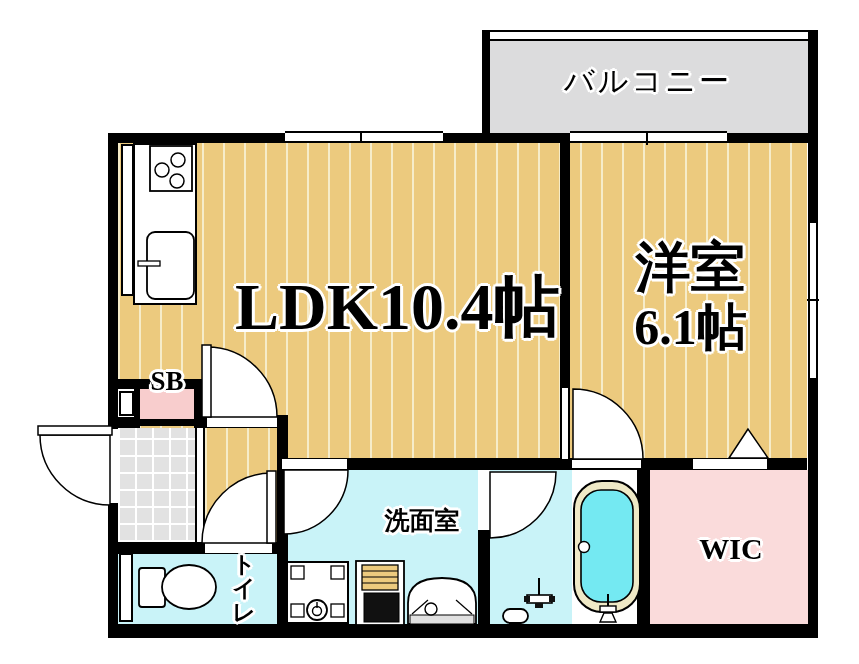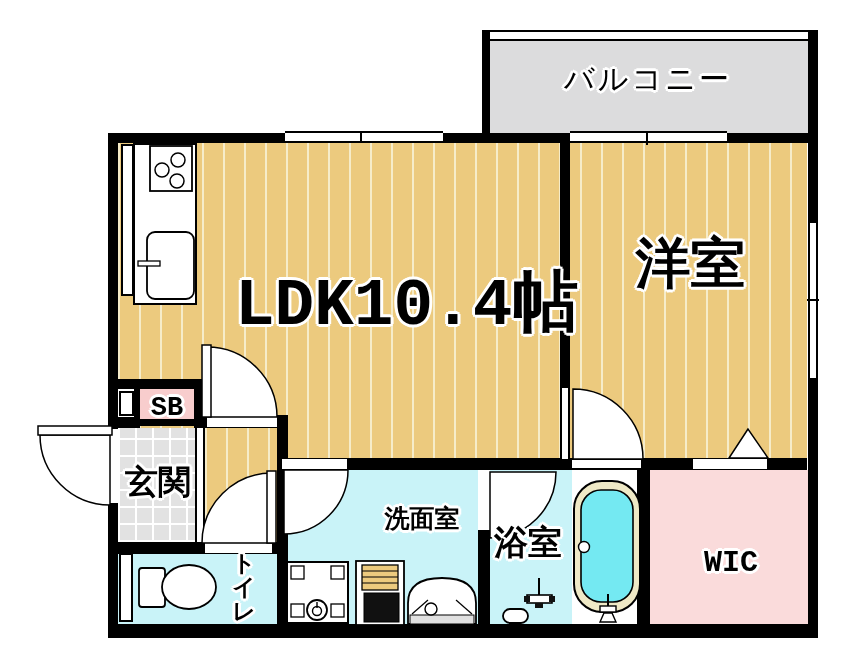--- a/index.html
+++ b/index.html
@@ -1,17 +1,17 @@
 <!DOCTYPE html>
 <html style="--wall: #000000; --floor_tan: #ecca7e; --floor_stripe: #f6ecc9; --balcony_gray: #dcdcdd; --tile_gray: #e2e2e2; --aqua: #c9f3f8; --tub_water: #74e9f2; --tub_rim: #efe9c6; --wic_pink: #fadbdb; --sb_pink: #f8cdcd;"><head>
 <meta charset="utf-8">
 <style>
   html,body{margin:0;padding:0;background:#fff;}
   .plan{position:relative;width:859px;height:664px;background:#fff;overflow:hidden;
-        font-family:Liberation Mono, monospace;}
+        font-family:Liberation Serif, serif;}
   .abs{position:absolute;}
   .wall{position:absolute;background:var(--wall,#000);}
   .whitegap{position:absolute;background:#fff;}
   .floor-stripes{position:absolute;background-color:var(--floor_tan,#ecca7e);
      background-image:repeating-linear-gradient(90deg,var(--floor_stripe,#f6ecc9) 0 2px,transparent 2px 21px);}
   .aqua{position:absolute;background:var(--aqua,#c9f3f8);}
   .pinkroom{position:absolute;background:var(--wic_pink,#fadbdb);}
   .grayfloor{position:absolute;background:var(--balcony_gray,#dcdcdd);}
   .tilegrid{position:absolute;background-color:var(--tile_gray,#e3e3e3);
      background-image:repeating-linear-gradient(0deg,#fff 0 2px,transparent 2px 17px),
@@ -183,31 +183,30 @@
       <path d="M600,622 L616,622 L612,613 L604,613 Z" fill="#fff" stroke="#000" stroke-width="1.4"></path>
     </g>
   </svg>
 
   <div class="lbl" style="left:500px;top:66px;width:296px;font-size:30px;letter-spacing:3px;font-weight:500;">バルコニー</div>
 
   <div class="lbl" style="left:235px;top:274px;width:310px;font-size:66px;">LDK10.4帖</div>
 
   <div class="lbl" style="left:588px;top:240px;width:205px;font-size:55px;">
     <div>洋室</div>
-  </div>
-
-  <div class="lbl" style="left:140px;top:395px;width:54px;font-size:27px;">SB</div>
-
-  <div class="lbl" style="left:118px;top:468px;width:80px;font-size:33px;">玄関</div>
+    <div style="font-size:50px;margin-top:7px;">6.1帖</div>
+  </div>
+
+  <div class="lbl" style="left:140px;top:368px;width:54px;font-size:27px;">SB</div>
+
 
   <div class="lbl" style="left:230px;top:553px;width:28px;font-size:23px;line-height:24px;">
     <div>ト</div>
     <div>イ</div>
     <div>レ</div>
   </div>
 
   <div class="lbl" style="left:352px;top:508px;width:140px;font-size:25px;">洗面室</div>
 
-  <div class="lbl" style="left:488px;top:528px;width:80px;font-size:34px;">浴室</div>
-
-  <div class="lbl" style="left:690px;top:548px;width:82px;font-size:30px;">WIC</div>
+
+  <div class="lbl" style="left:690px;top:534px;width:82px;font-size:30px;">WIC</div>
 
 </div>
 
 </body></html>

